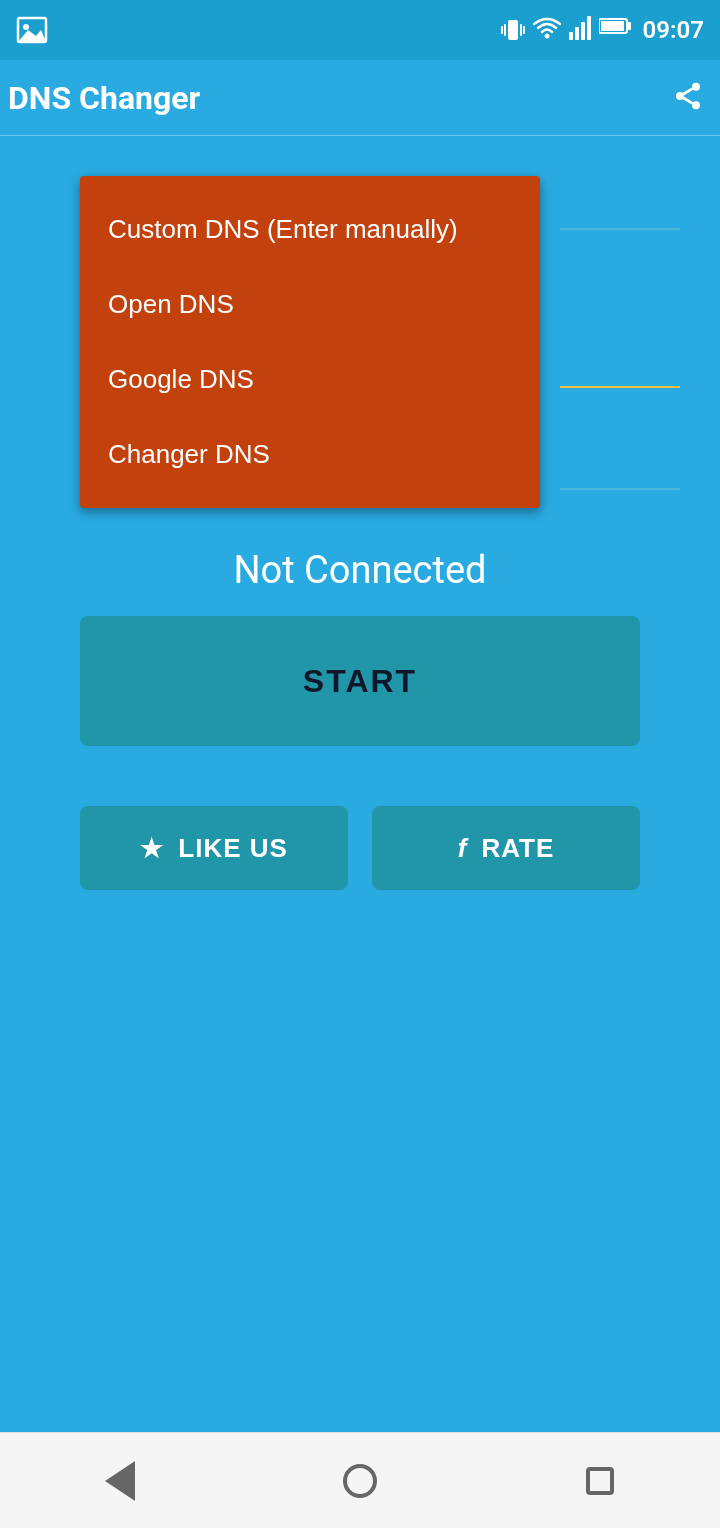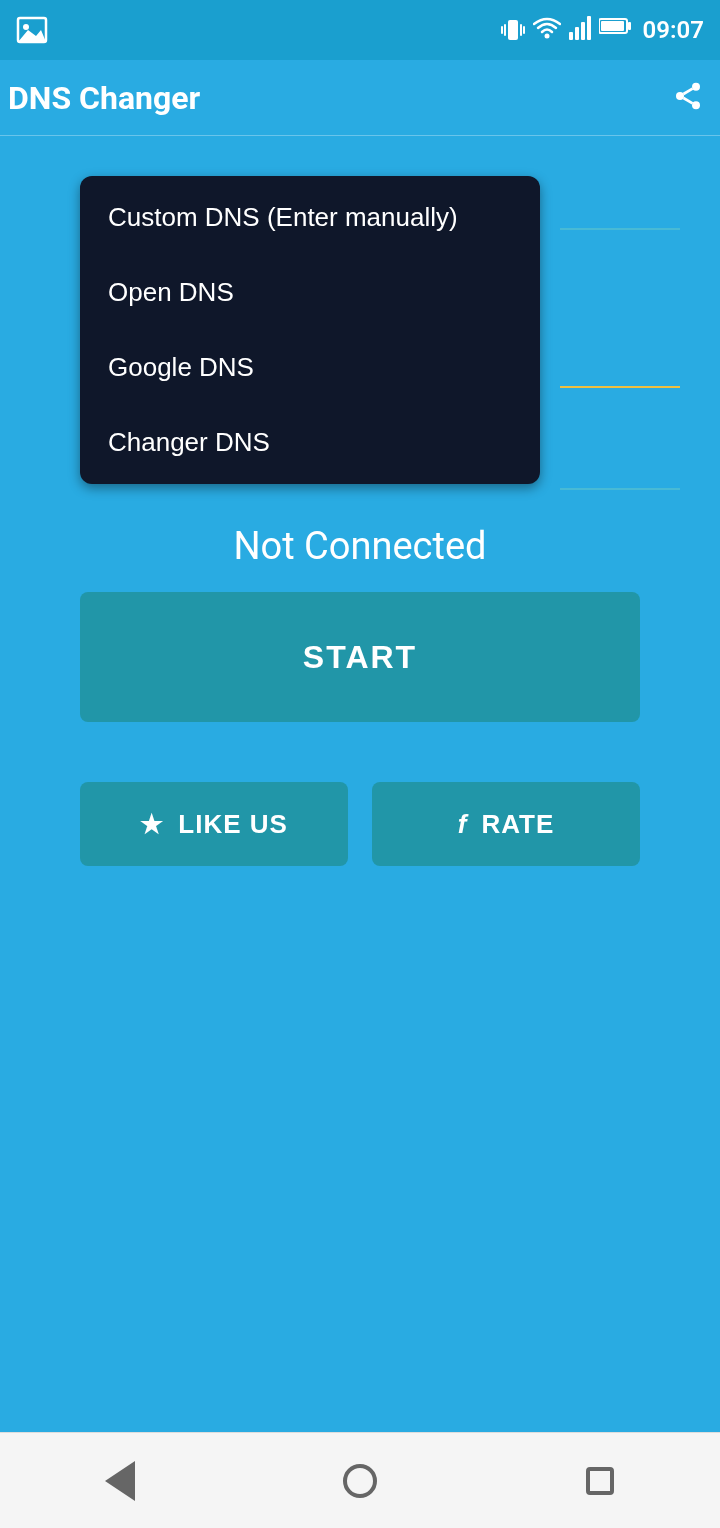--- a/index.html
+++ b/index.html
@@ -61,23 +61,23 @@
 
     
     .main-content {
       width: 100%;
       padding: 20px 0;
       position: relative;
     }
 
     
     .dropdown-menu {
-      background-color: #0f172a;
-      border-radius: 12px;
-      padding: 4px 0;
+      background-color: #c2410c;
+      border-radius: 4px;
+      padding: 16px 0;
       width: 460px;
       position: relative;
       z-index: 10;
       box-shadow: 0 4px 12px rgba(0,0,0,0.4);
     }
     .dropdown-item {
       color: white;
       font-size: 26px;
       padding: 22px 28px;
       cursor: pointer;
@@ -100,21 +100,21 @@
     
     .start-button-wrapper {
       margin: 0 80px;
     }
     .start-button {
       width: 100%;
       height: 130px;
       background-color: #2196a8;
       border: none;
       border-radius: 8px;
-      color: #ffffff;
+      color: #0f172a;
       font-size: 32px;
       font-weight: 700;
       letter-spacing: 2px;
       cursor: pointer;
       display: flex;
       align-items: center;
       justify-content: center;
     }
 
     

